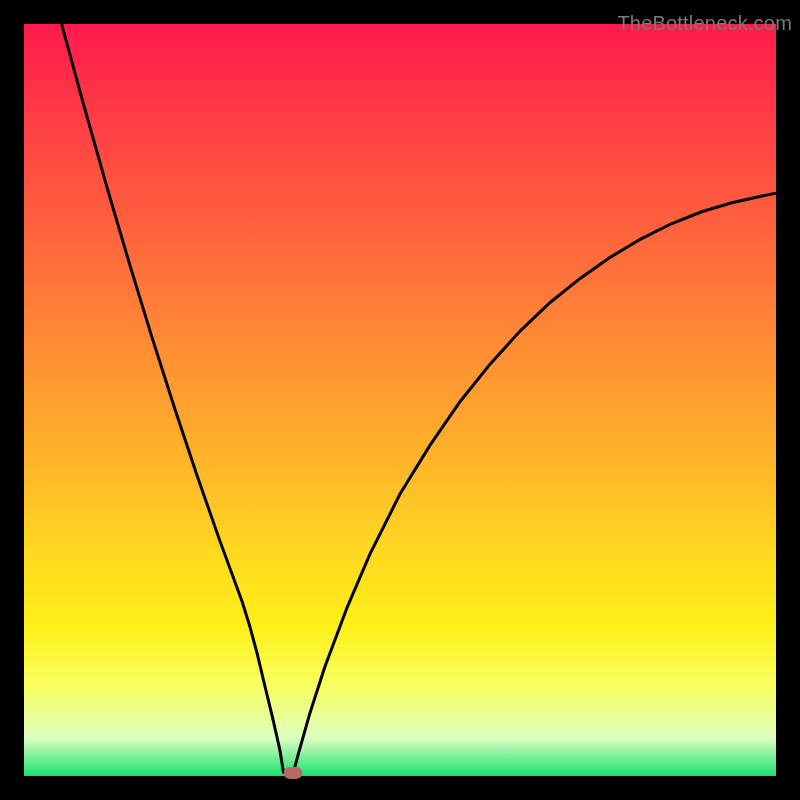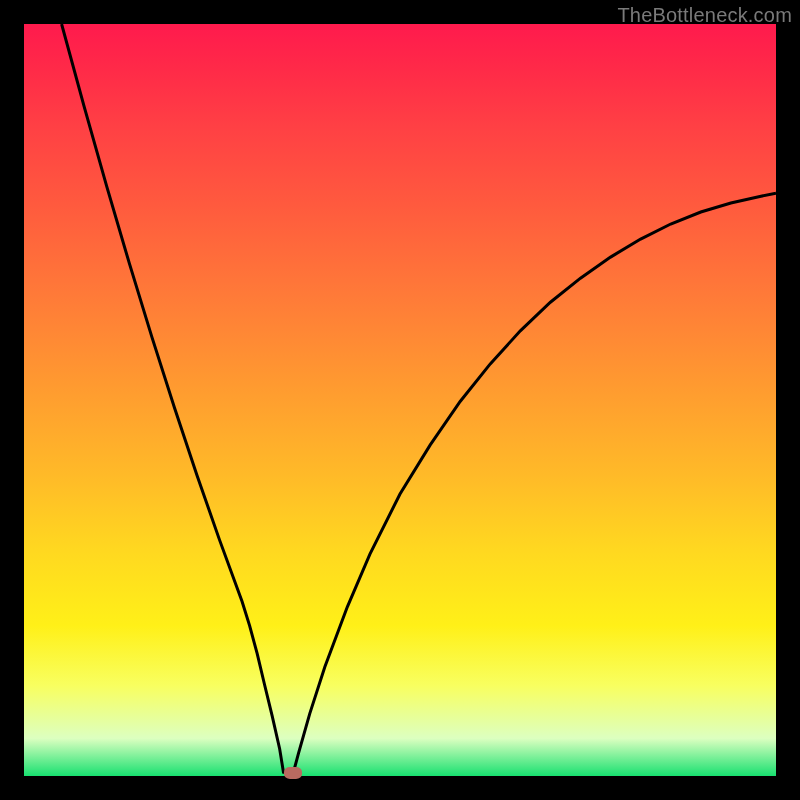--- a/index.html
+++ b/index.html
@@ -35,21 +35,21 @@
       #ffba28 60%,
       #ffd820 70%,
       #fff018 80%,
       #f8ff60 88%,
       #dcffc0 95%,
       #18e070 100%
     );
   }
   .watermark {
     position: absolute;
-    top: 4px;
+    top: 12px;
     right: 8px;
     font-family: Arial, Helvetica, sans-serif;
     font-size: 20px;
     color: #7a7a7a;
     letter-spacing: 0.2px;
     user-select: none;
   }
   .curve {
     position: absolute;
     left: 24px;

